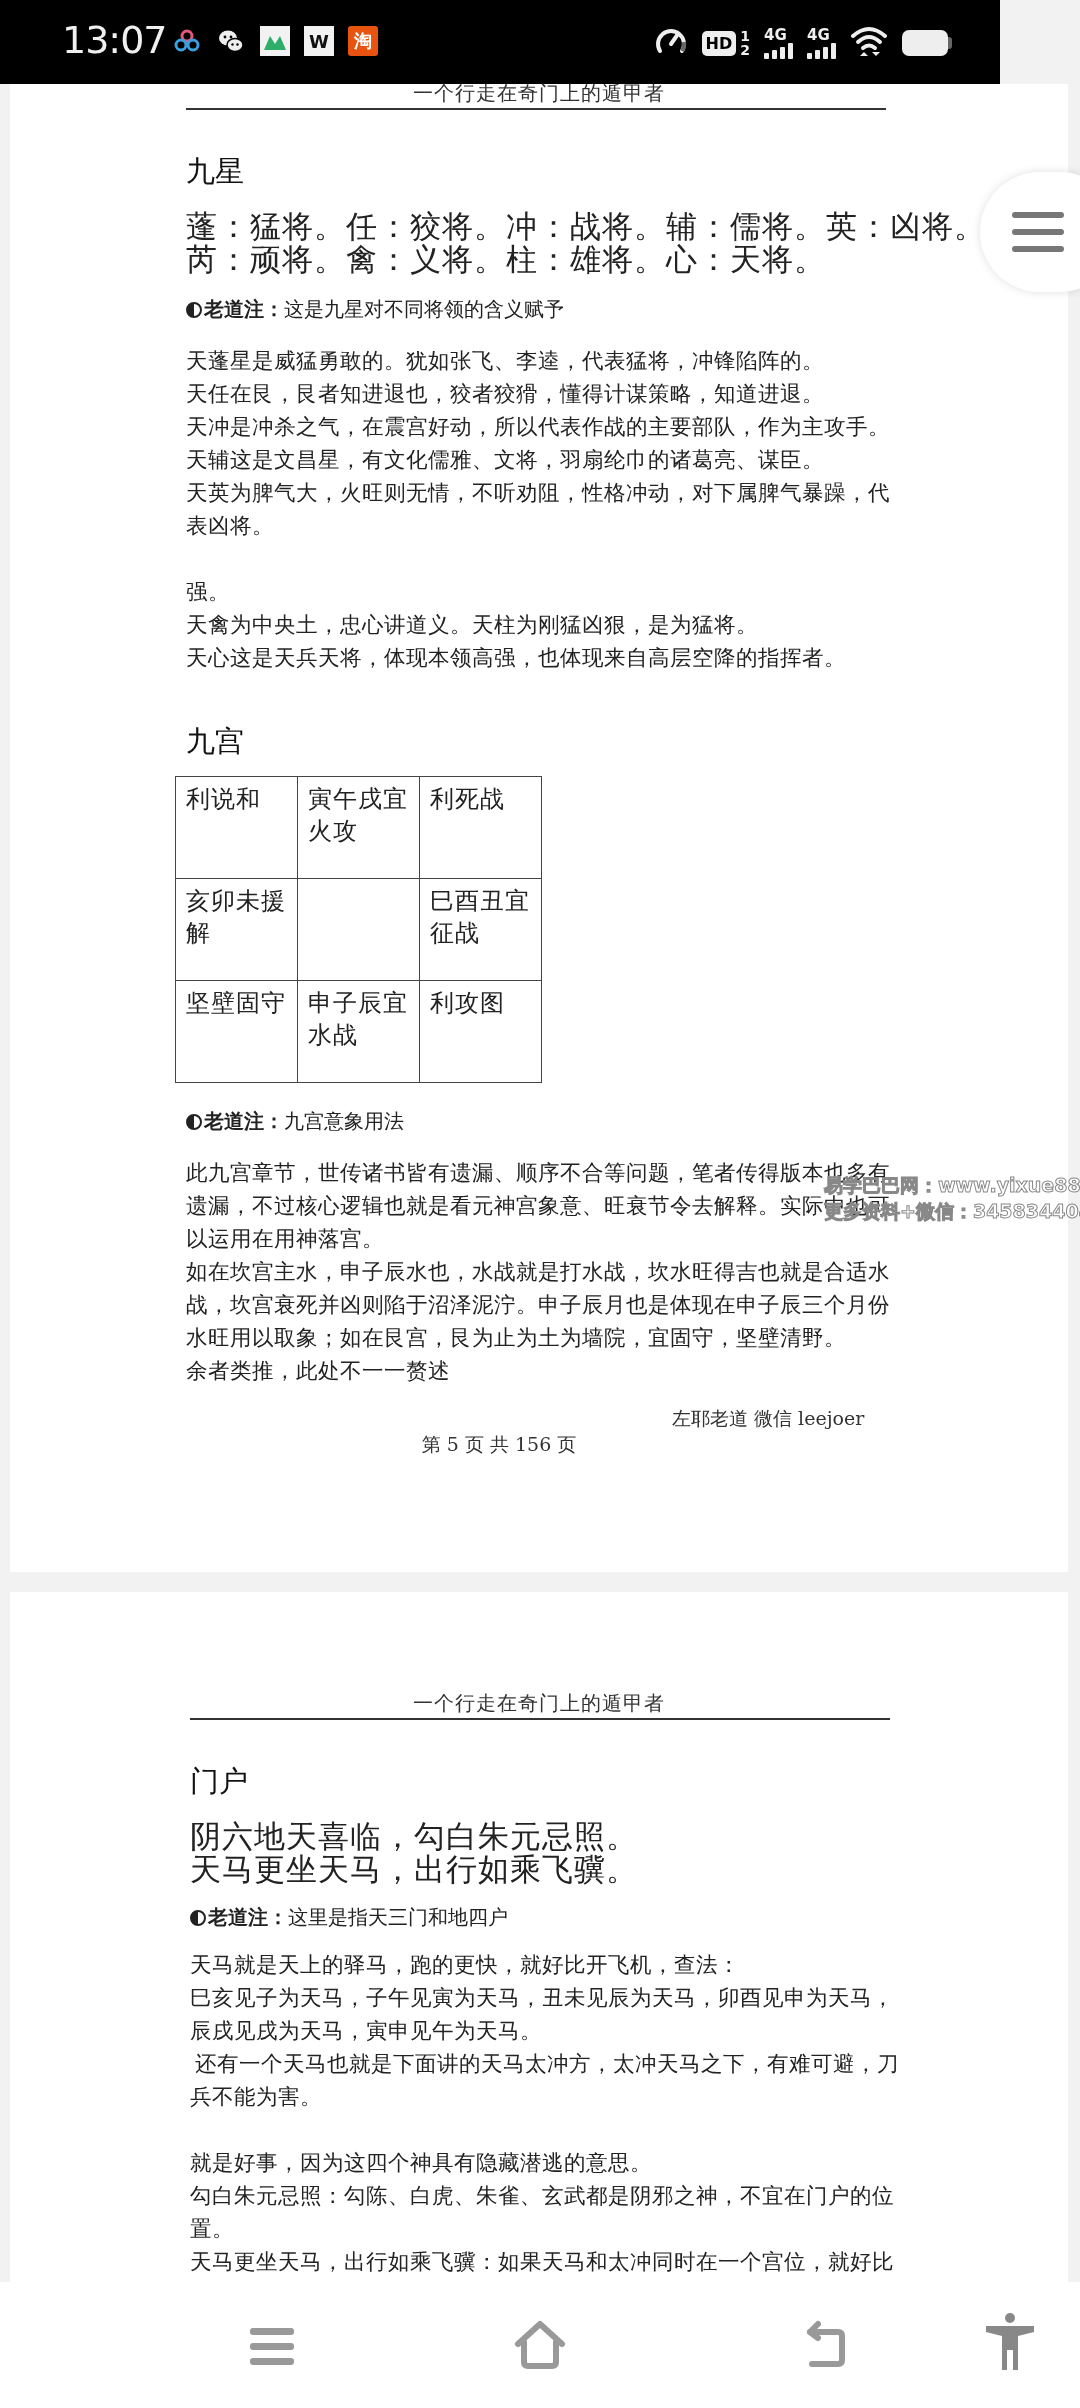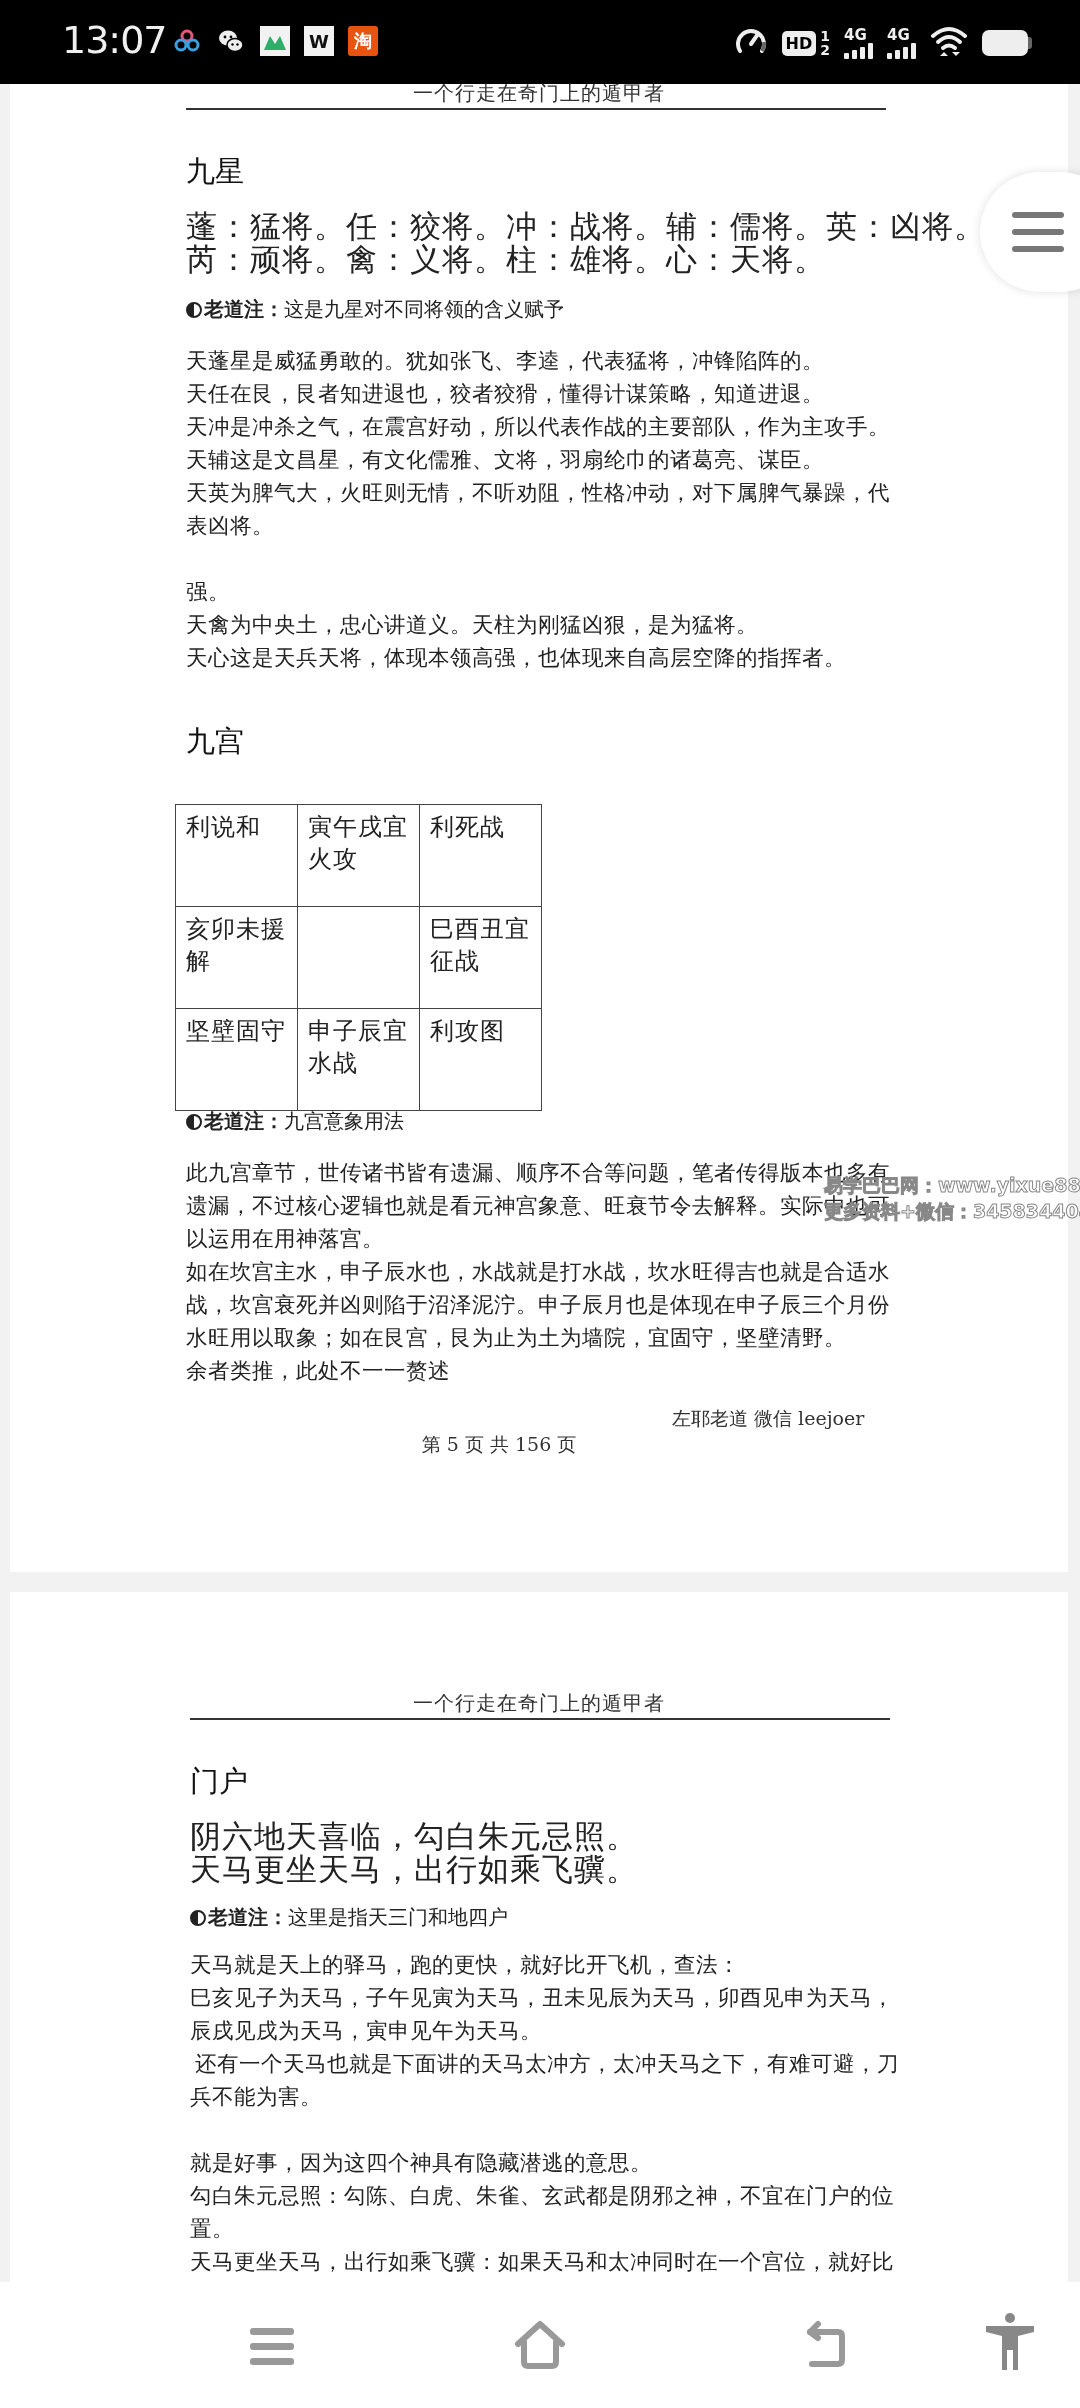--- a/index.html
+++ b/index.html
@@ -1,20 +1,20 @@
 <!DOCTYPE html>
 <html><head>
 <meta charset="utf-8">
 <style>
   * { box-sizing: border-box; margin: 0; padding: 0; }
   html, body { width: 1080px; height: 2408px; overflow: hidden; background: #f2f2f2; }
   body { position: relative; font-family: "DejaVu Serif", "Liberation Serif", serif; color: #1a1a1a; }
 
   
-  .status-bar { position: absolute; left: 0; top: 0; width: 1080px; height: 84px; background: #000; color: #fff; display: flex; align-items: center; }
+  .status-bar { position: absolute; left: 0; top: 0; width: 1000px; height: 84px; background: #000; color: #fff; display: flex; align-items: center; }
   .status-time { position: absolute; left: 62px; top: 18px; font-family: "DejaVu Sans", sans-serif; font-size: 38px; letter-spacing: -1px; color: #f0f0f0; }
   .notif-icons { position: absolute; left: 172px; top: 26px; display: flex; gap: 14px; align-items: center; }
   .ni { width: 30px; height: 30px; display: flex; align-items: center; justify-content: center; font-family: "DejaVu Sans", sans-serif; font-size: 18px; font-weight: bold; }
   .ni-w { background: #f2f2f2; color: #111; }
   .ni-m { background: #f2f2f2; }
   .ni-tao { background: #e8540f; color: #fff; border-radius: 3px; font-size: 18px; }
   .sys-icons { position: absolute; right: 52px; top: 24px; display: flex; gap: 14px; align-items: center; color: #f0f0f0; font-family: "DejaVu Sans", sans-serif; font-weight: bold; }
   .hd { background: #eee; color: #000; font-size: 16px; padding: 3px 4px; border-radius: 5px; }
   .hd-num { font-size: 14px; line-height: 14px; display: flex; flex-direction: column; margin-left: -10px; }
   .sig { display: flex; flex-direction: column; font-size: 15px; line-height: 15px; }
@@ -147,21 +147,21 @@
   <div class="line" style="top:328px">天冲是冲杀之气，在震宫好动，所以代表作战的主要部队，作为主攻手。</div>
   <div class="line" style="top:361px">天辅这是文昌星，有文化儒雅、文将，羽扇纶巾的诸葛亮、谋臣。</div>
   <div class="line" style="top:394px">天英为脾气大，火旺则无情，不听劝阻，性格冲动，对下属脾气暴躁，代</div>
   <div class="line" style="top:427px">表凶将。</div>
   <div class="line" style="top:493px">强。</div>
   <div class="line" style="top:526px">天禽为中央土，忠心讲道义。天柱为刚猛凶狠，是为猛将。</div>
   <div class="line" style="top:559px">天心这是天兵天将，体现本领高强，也体现来自高层空降的指挥者。</div>
 
   <div class="h2" style="left:176px; top:638px">九宫</div>
 
-  <table class="nine-grid" style="top:720px; left:165px">
+  <table class="nine-grid" style="top:692px; left:165px">
     <tbody>
         <tr>
       <td>利说和</td>
       <td>寅午戌宜火攻</td>
       <td>利死战</td>
     </tr>
     <tr>
       <td>亥卯未援解</td>
       <td></td>
       <td>巳酉丑宜征战</td>

